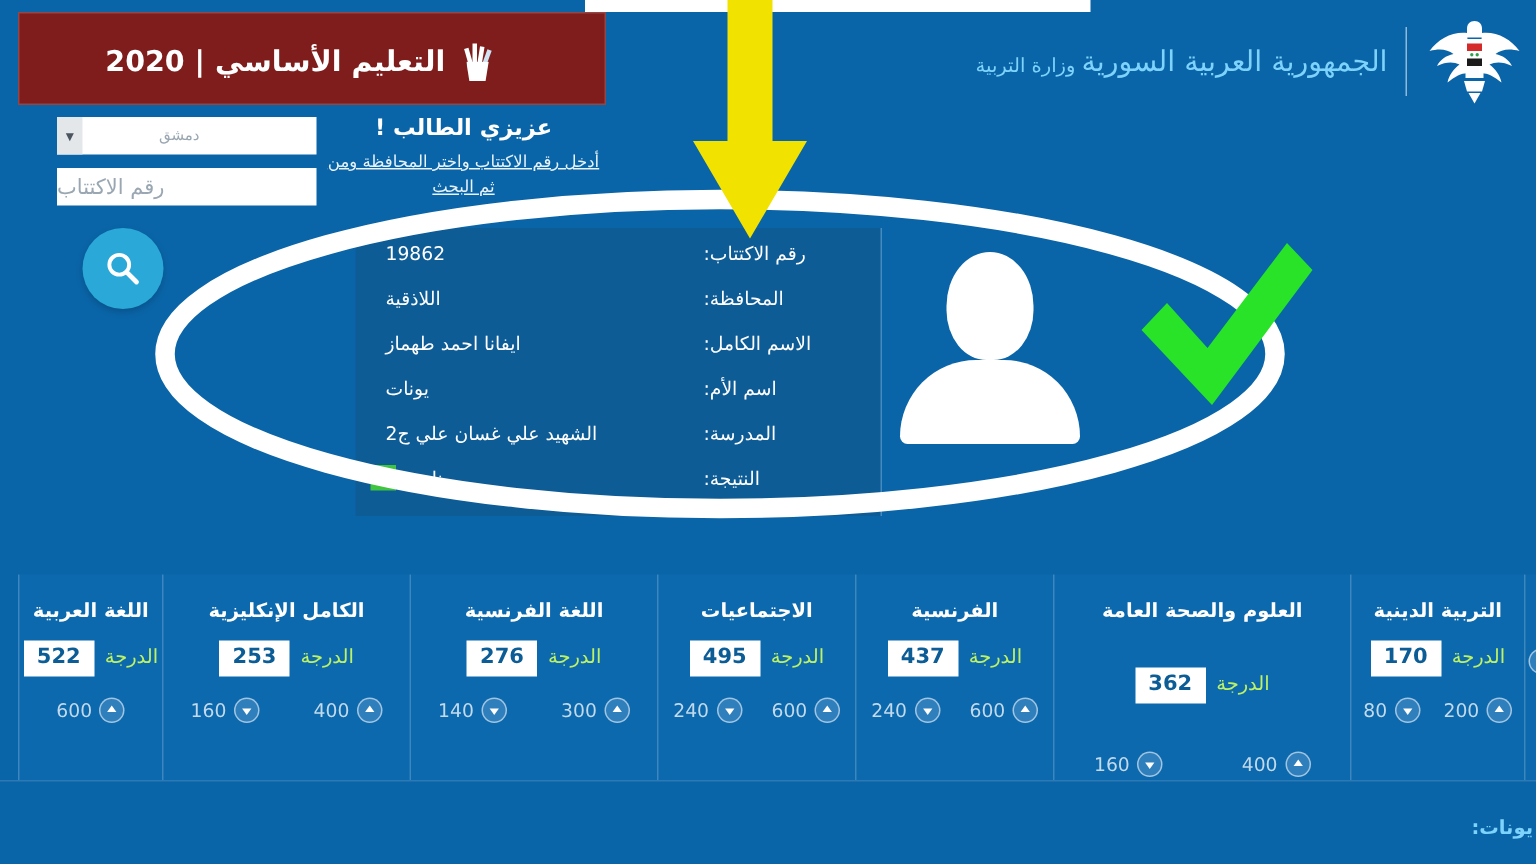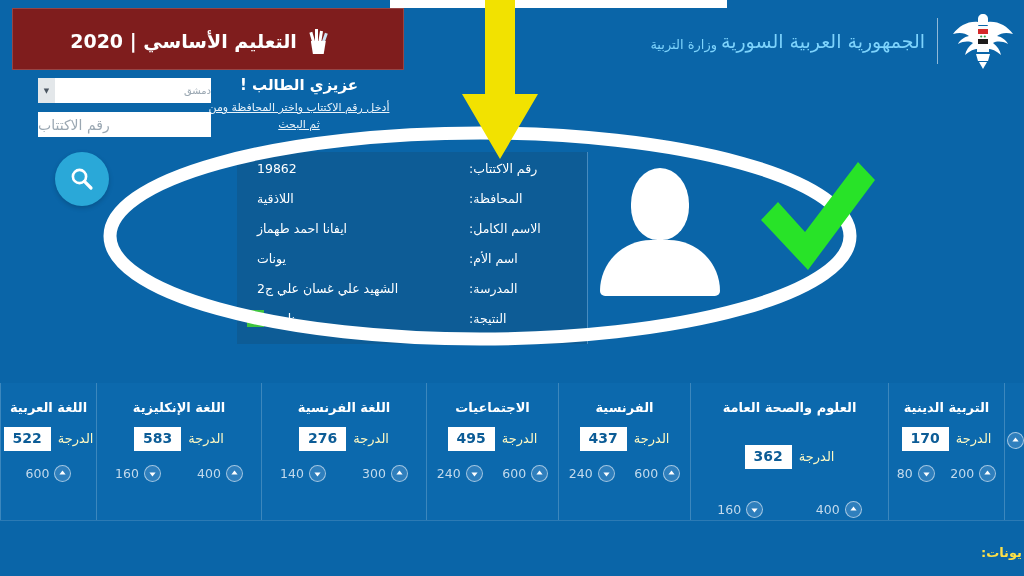--- a/index.html
+++ b/index.html
@@ -54,42 +54,42 @@
   .hdr-l1{font-size:19px;font-weight:400;white-space:nowrap;}
   .hdr-l2{font-size:13px;font-weight:400;white-space:nowrap;}
 
   
   .form-area{position:absolute;left:0;top:70px;width:420px;height:140px;z-index:3;}
   .select-wrap{
     position:absolute;left:38px;top:8px;width:173px;height:25px;
     background:#ffffff;display:flex;align-items:center;direction:rtl;
   }
   .select-wrap .sel-text{
-    flex:1;text-align:right;padding-right:0;color:#9aa7b2;font-size:10px;
+    flex:1;text-align:center;padding-right:27px;color:#9aa7b2;font-size:10px;
     overflow:hidden;white-space:nowrap;
   }
   .select-wrap .sel-arrow{
     width:17px;height:25px;background:#e3e7ea;display:flex;align-items:center;
     justify-content:center;color:#4a5560;font-size:7px;
   }
   .txt-input{
     position:absolute;left:38px;top:42px;width:173px;height:25px;
     background:#ffffff;display:flex;align-items:center;justify-content:flex-end;
     direction:rtl;
   }
   .txt-input .ph{padding-right:10px;color:#9aa7b2;font-size:14px;white-space:nowrap;}
   .search-btn{
     position:absolute;left:55px;top:82px;width:54px;height:54px;border-radius:50%;
     background:#2aa8d8;display:flex;align-items:center;justify-content:center;
     box-shadow:0 2px 5px rgba(0,0,0,.18);
   }
   .search-btn svg{display:block;}
 
   .greet{
-    position:absolute;left:204px;top:76px;width:190px;text-align:center;
+    position:absolute;left:214px;top:76px;width:190px;text-align:center;
     color:#ffffff;z-index:3;
   }
   .greet-title{font-size:15px;font-weight:700;margin-bottom:6px;white-space:nowrap;}
   .greet-sub{font-size:11px;line-height:1.5;color:#eaf3fa;text-decoration:underline;}
 
   
   .result-card{
     position:absolute;left:237px;top:152px;width:350px;height:192px;
     background:#0d5c96;z-index:3;
   }
@@ -130,50 +130,50 @@
   .arrow-ann{position:absolute;left:452px;top:-4px;width:96px;height:170px;z-index:7;pointer-events:none;}
   .arrow-ann svg{display:block;}
 
   
   .check-ann{position:absolute;left:758px;top:158px;width:120px;height:118px;z-index:7;pointer-events:none;}
   .check-ann svg{display:block;}
 
   
   .subjects{
     position:absolute;left:0;top:383px;width:844px;height:137px;z-index:3;
-    display:flex;direction:rtl;flex-direction:row-reverse;
+    display:flex;direction:rtl;flex-direction:row-reverse;padding-left:12px;
   }
   .subj{
     position:relative;height:137px;background:#0c69ad;
     border-left:1px solid rgba(255,255,255,.20);
     box-sizing:border-box;display:flex;flex-direction:column;align-items:center;
     padding-top:17px;overflow:hidden;
   }
   .subj-name{
     color:#ffffff;font-size:13px;font-weight:700;white-space:nowrap;margin-bottom:12px;
   }
   .subj-grade-row{display:flex;align-items:center;gap:7px;direction:rtl;margin-bottom:14px;}
-  .subj-grade-lbl{color:#fef9c3;font-size:13px;white-space:nowrap;}
+  .subj-grade-lbl{color:#bef264;font-size:13px;white-space:nowrap;}
   .subj-grade-val{
     background:#ffffff;color:#0c5c96;font-size:14px;font-weight:700;
     padding:3px 9px;min-width:26px;text-align:center;line-height:1.25;
   }
   .subj-stats{display:flex;direction:rtl;width:100%;justify-content:space-around;}
   .stat{display:flex;align-items:center;gap:5px;}
   .stat-ico{
     width:15px;height:15px;border-radius:50%;background:#2f7fbd;
     border:1px solid rgba(255,255,255,.55);
     display:flex;align-items:center;justify-content:center;
   }
   .stat-ico svg{display:block;}
   .stat-num{color:#c3daec;font-size:12.5px;}
 
   
   .bottom-note{
-    position:absolute;right:2px;bottom:16px;color:#fde047;font-size:13px;
+    position:absolute;right:2px;bottom:16px;color:#7dd3fc;font-size:13px;
     font-weight:700;z-index:5;white-space:nowrap;direction:rtl;margin-left:40px;
   }
   .bottom-divider{position:absolute;left:0;top:520px;width:1024px;height:1px;background:rgba(255,255,255,.14);z-index:2;}
 </style>
 </head>
 <body>
 
 <div class="page">
 
   <div class="top-strip">
@@ -332,24 +332,24 @@
             <span class="stat-ico">
               <svg width="9" height="9" viewBox="0 0 9 9">
                 <polygon points="4.5,1.4 7.6,5.6 1.4,5.6" fill="#ffffff"></polygon>
               </svg>
             </span>
             <span class="stat-num">600</span>
           </div>
         </div>
       </div>
       <div class="subj" style="width: 165px; flex: 0 0 165px;">
-        <div class="subj-name">اللغة الإنكليزية</div>
-        <div class="subj-grade-row">
-          <span class="subj-grade-lbl">الدرجة</span>
-          <span class="subj-grade-val">583</span>
+        <div class="subj-name">الكامل الإنكليزية</div>
+        <div class="subj-grade-row">
+          <span class="subj-grade-lbl">الدرجة</span>
+          <span class="subj-grade-val">253</span>
         </div>
         <div class="subj-stats">
           <div class="stat">
             <span class="stat-ico">
               <svg width="9" height="9" viewBox="0 0 9 9">
                 <polygon points="4.5,1.4 7.6,5.6 1.4,5.6" fill="#ffffff"></polygon>
               </svg>
             </span>
             <span class="stat-num">400</span>
           </div>

